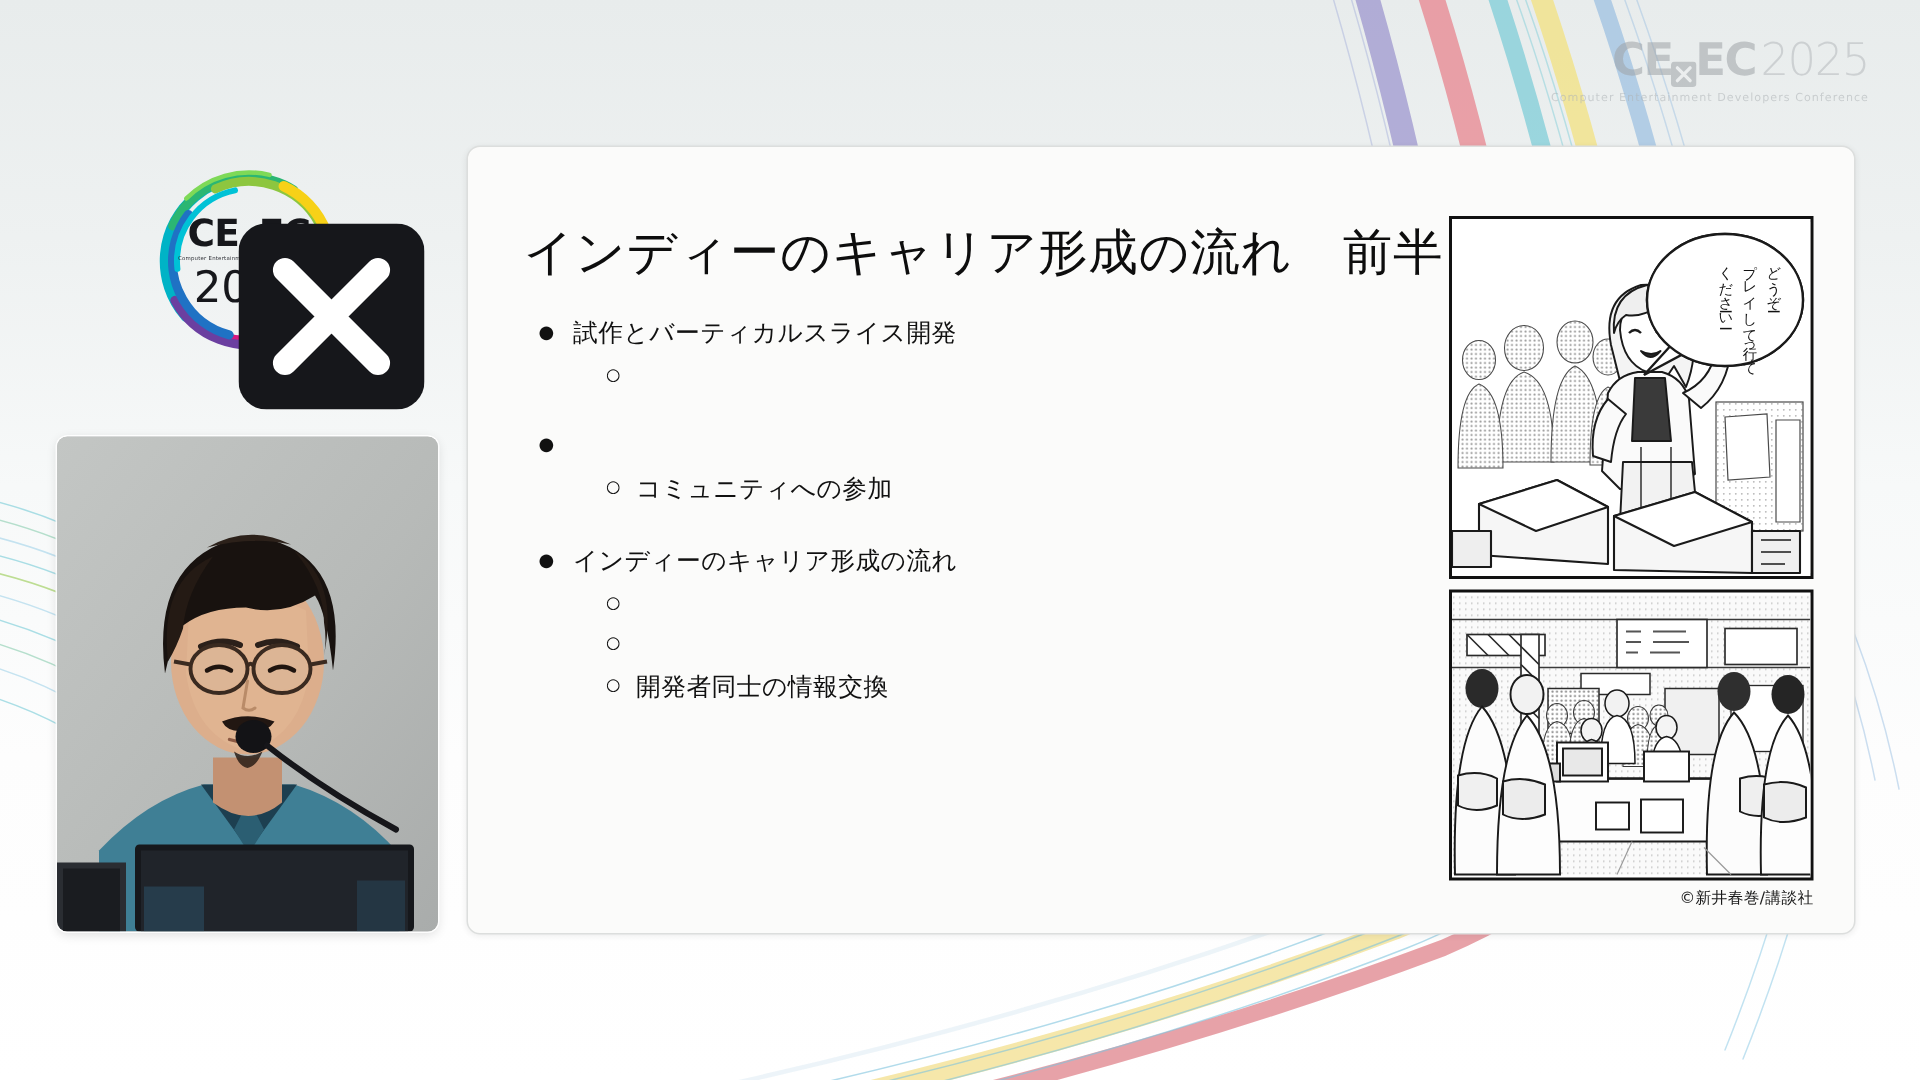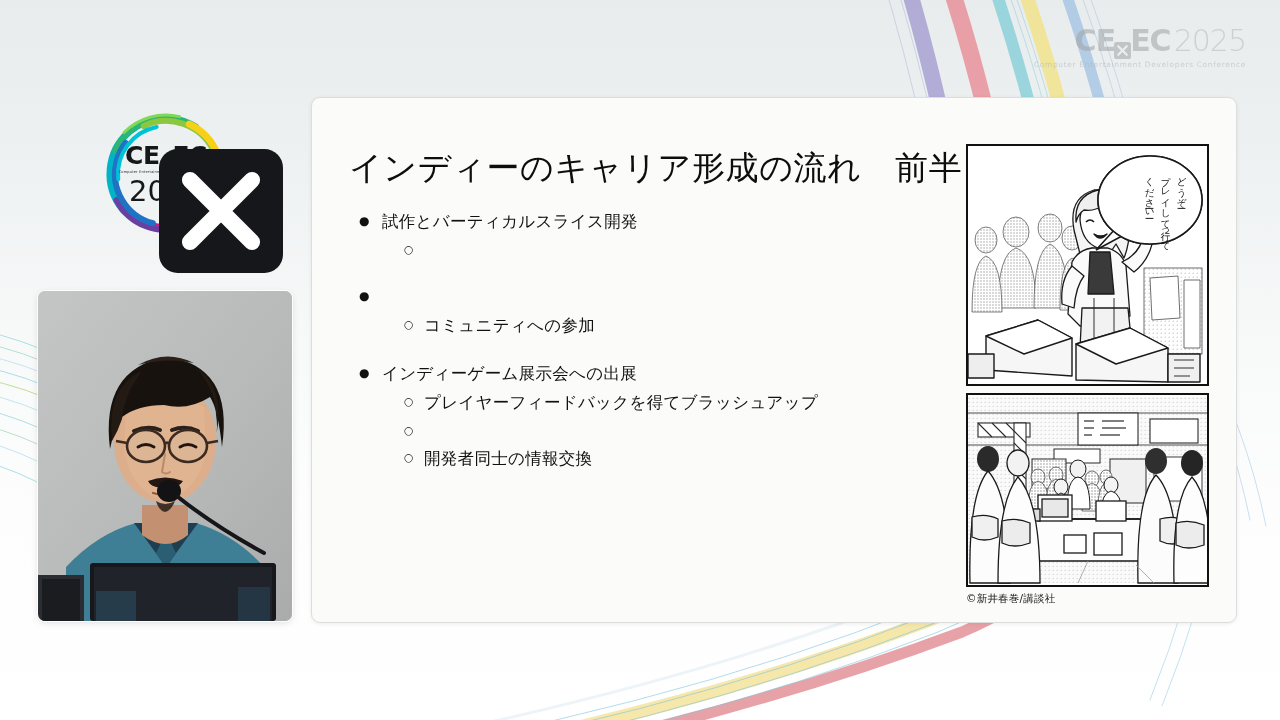--- a/index.html
+++ b/index.html
@@ -214,21 +214,21 @@
     border: 2px solid #111;
     background: #fff;
     overflow: hidden;
     position: relative;
   }
   #panel-top { height: 238px; }
   #panel-bottom { height: 190px; margin-top: 7px; }
   .panel svg { display:block; width:100%; height:100%; }
   #manga-credit {
     margin-top: 5px;
-    text-align: left;
+    text-align: right;
     font-size: 10.5px;
     color: #1a1a1a;
     letter-spacing: 0.2px;
   }
 </style>
 </head>
 <body>
 
 <div id="stage">
 
@@ -436,25 +436,24 @@
         </div>
         <div class="b2">
           <span class="mk">○</span>
           <span>コミュニティへの参加</span>
         </div>
       </div>
 
       <div class="blk">
         <div class="b1">
           <span class="mk">●</span>
-          <span>インディーゲーム展示会への出展</span>
+          <span>インディーのキャリア形成の流れ</span>
         </div>
         <div class="b2">
           <span class="mk">○</span>
-          <span>プレイヤーフィードバックを得てブラッシュアップ</span>
         </div>
         <div class="b2">
           <span class="mk">○</span>
         </div>
         <div class="b2">
           <span class="mk">○</span>
           <span>開発者同士の情報交換</span>
         </div>
       </div>
 

